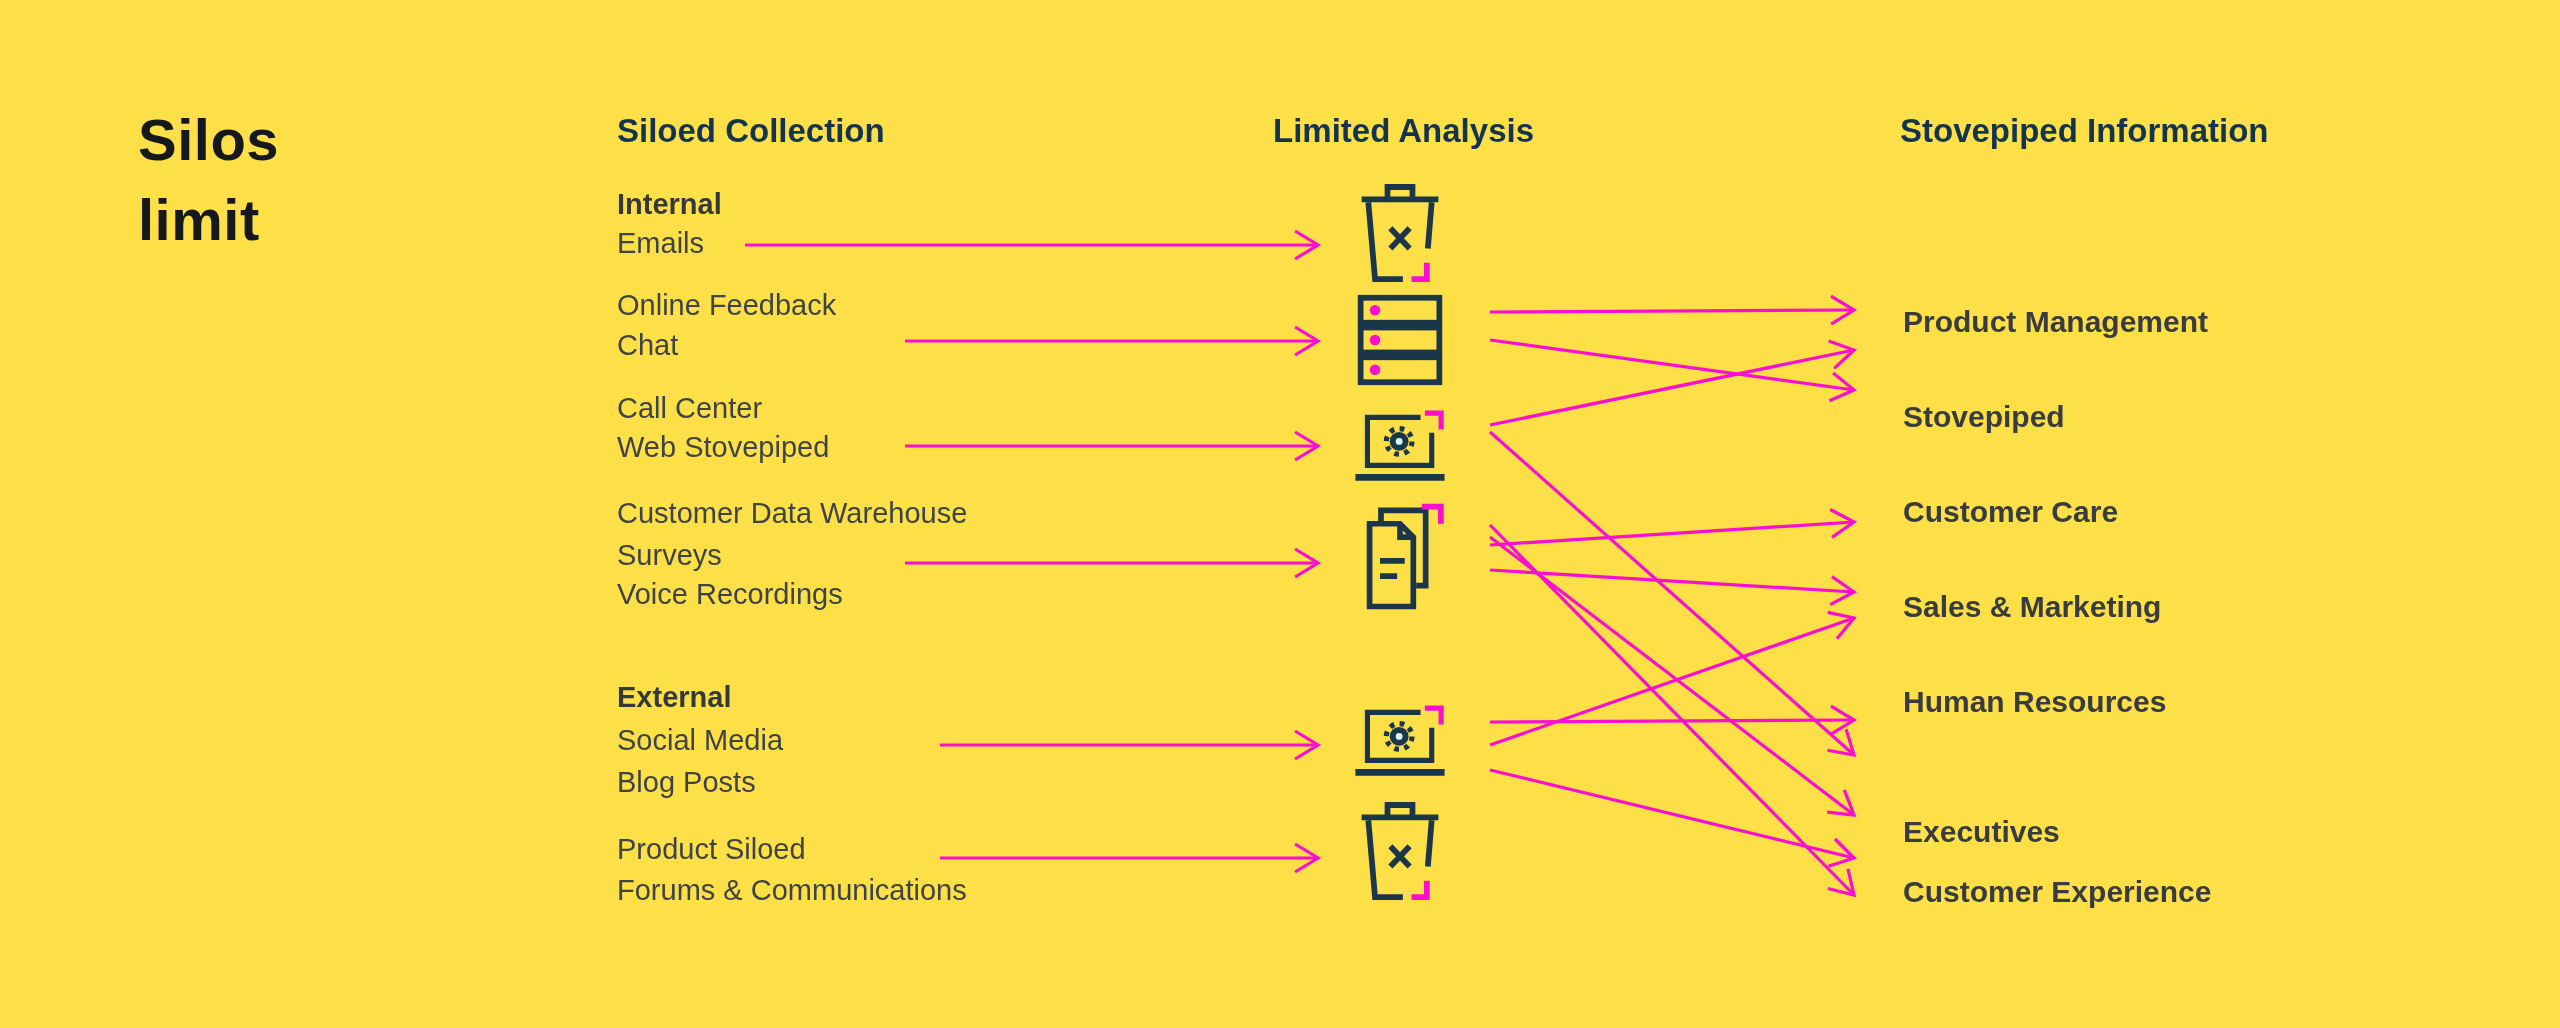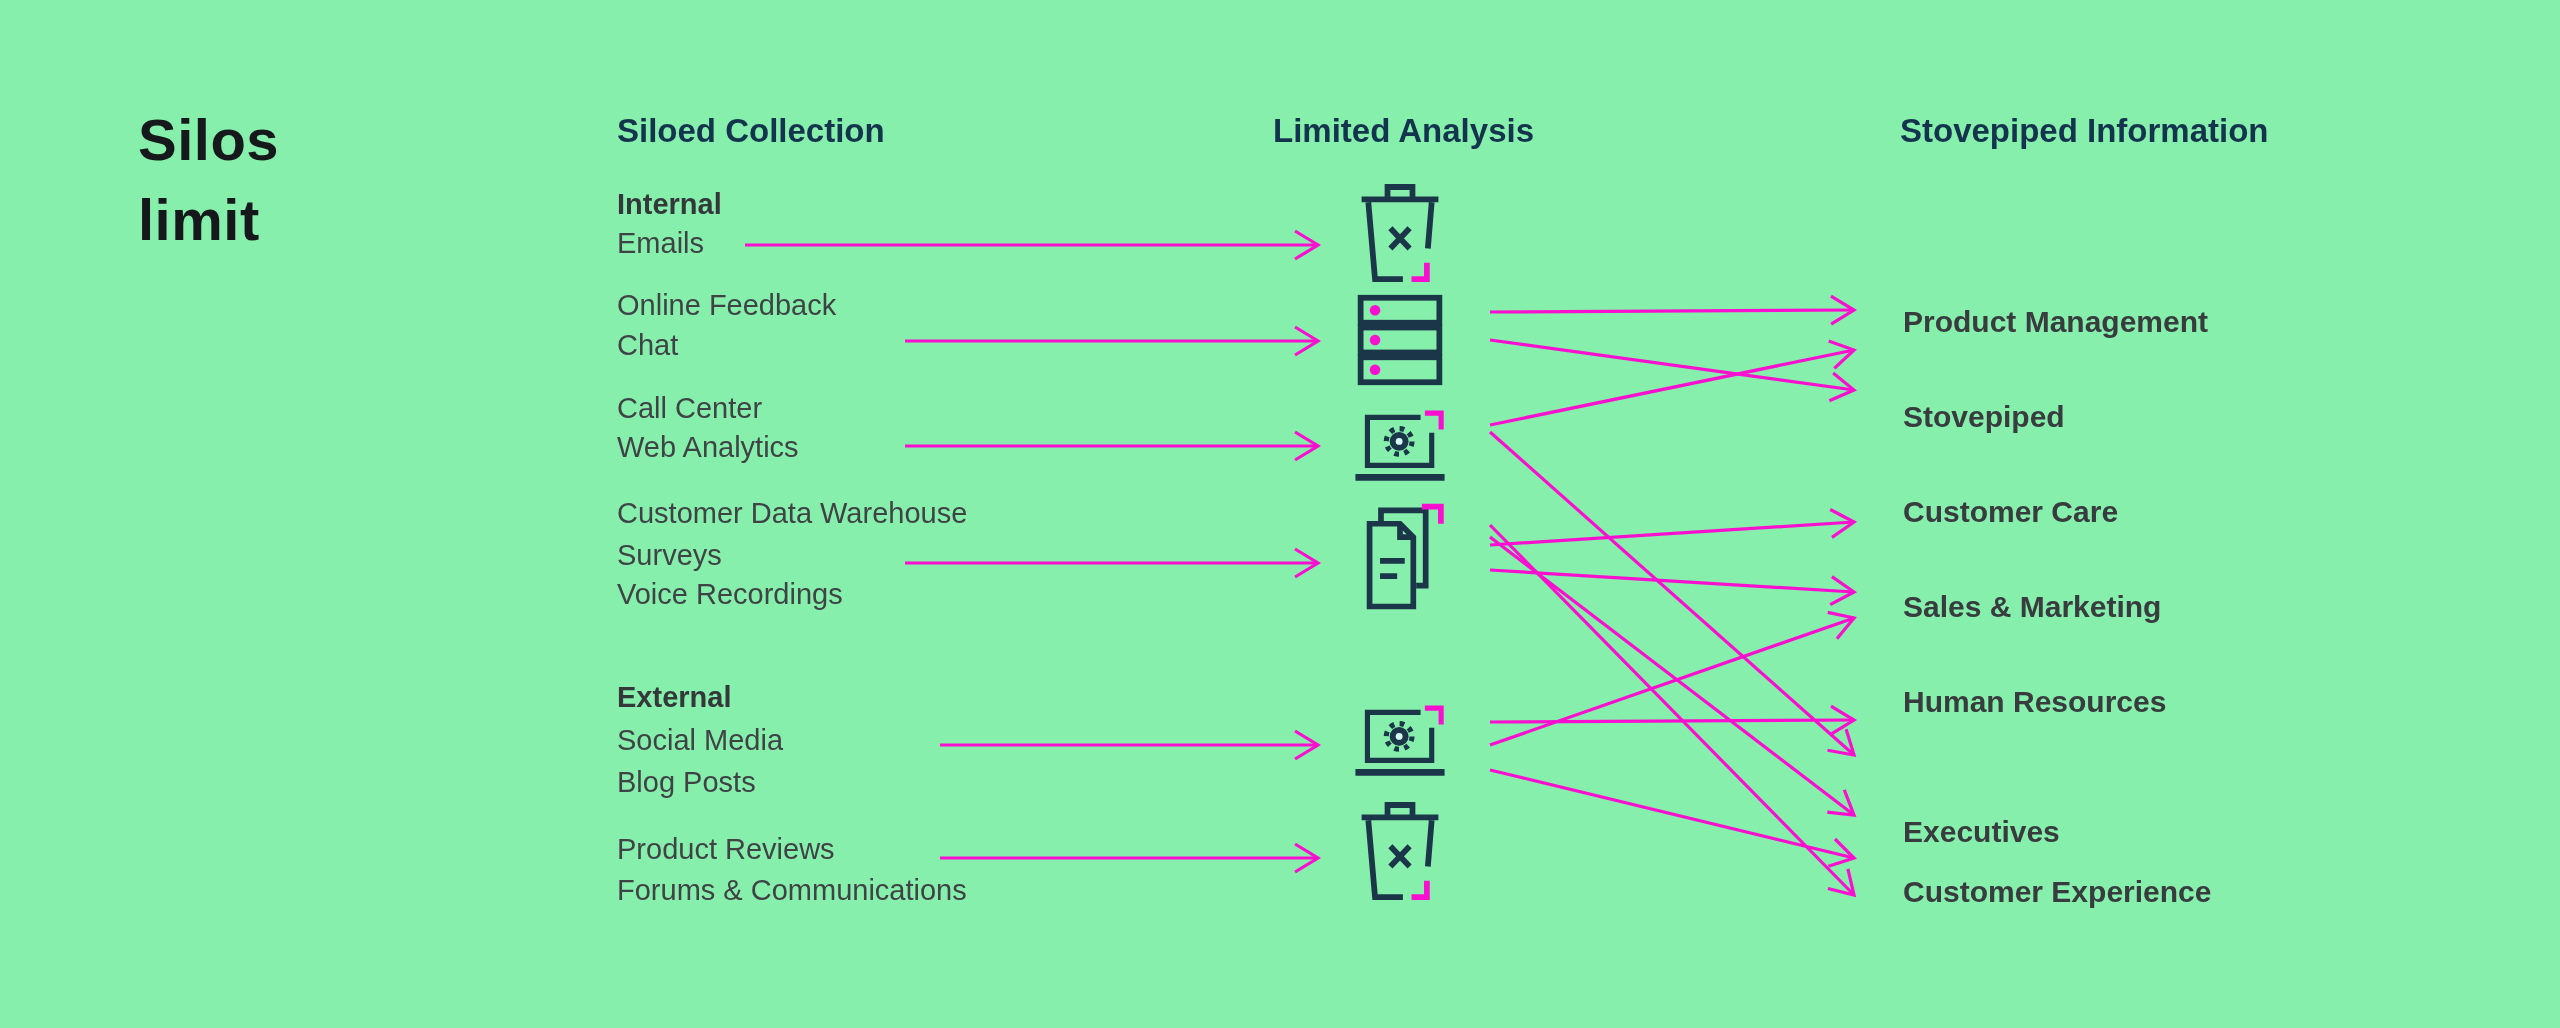--- a/index.html
+++ b/index.html
@@ -4,21 +4,21 @@
 <style>
   html,body{margin:0;padding:0;}
   body{
     background:#d5f8f3;
     font-family:"Liberation Sans", sans-serif;
   }
   #stage{
     position:relative;
     width:2560px;
     height:1028px;
-    background:#86efac;
+    background:#fde047;
     overflow:hidden;
   }
   #arrow-layer{
     position:absolute;
     left:0;top:0;
     width:2560px;height:1028px;
     pointer-events:none;
   }
   .title-block{
     position:absolute;
@@ -155,28 +155,28 @@
   <div id="hdr-left" class="col-header">Siloed Collection</div>
   <div id="hdr-mid" class="col-header">Limited Analysis</div>
   <div id="hdr-right" class="col-header">Stovepiped Information</div>
 
   <div id="sources-col">
       <div class="src-item bold" style="top: 204px;">Internal</div>
       <div class="src-item" style="top: 243px;">Emails</div>
       <div class="src-item" style="top: 305px;">Online Feedback</div>
       <div class="src-item" style="top: 345px;">Chat</div>
       <div class="src-item" style="top: 408px;">Call Center</div>
-      <div class="src-item" style="top: 447px;">Web Analytics</div>
+      <div class="src-item" style="top: 447px;">Web Stovepiped</div>
       <div class="src-item" style="top: 513px;">Customer Data Warehouse</div>
       <div class="src-item" style="top: 555px;">Surveys</div>
       <div class="src-item" style="top: 594px;">Voice Recordings</div>
       <div class="src-item bold" style="top: 697px;">External</div>
       <div class="src-item" style="top: 740px;">Social Media</div>
       <div class="src-item" style="top: 782px;">Blog Posts</div>
-      <div class="src-item" style="top: 849px;">Product Reviews</div>
+      <div class="src-item" style="top: 849px;">Product Siloed</div>
       <div class="src-item" style="top: 890px;">Forums &amp; Communications</div>
     </div>
   <div id="icons-col">
       <div class="analysis-icon" style="left: 1400px; top: 235px;">
         <svg viewBox="0 0 100 116">
           <use href="#sym-trash"></use>
         </svg>
       </div>
       <div class="analysis-icon" style="left: 1400px; top: 340px;">
         <svg viewBox="0 0 100 116">

